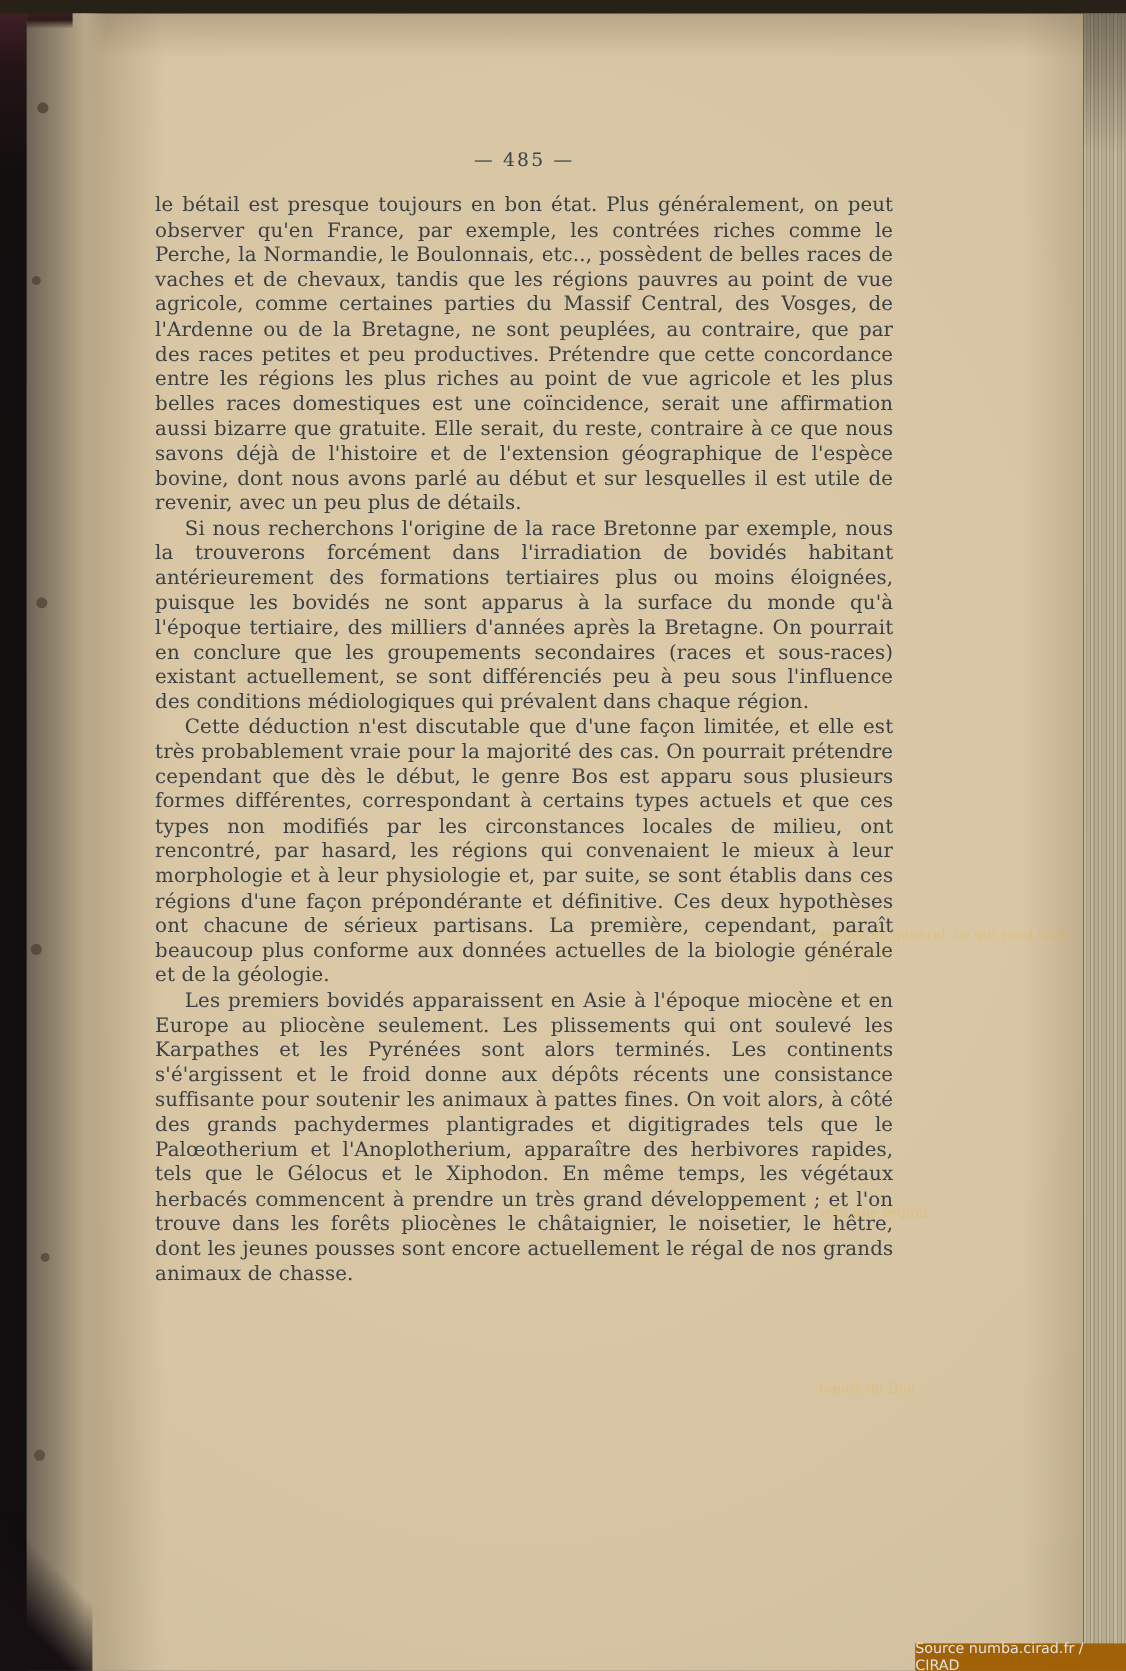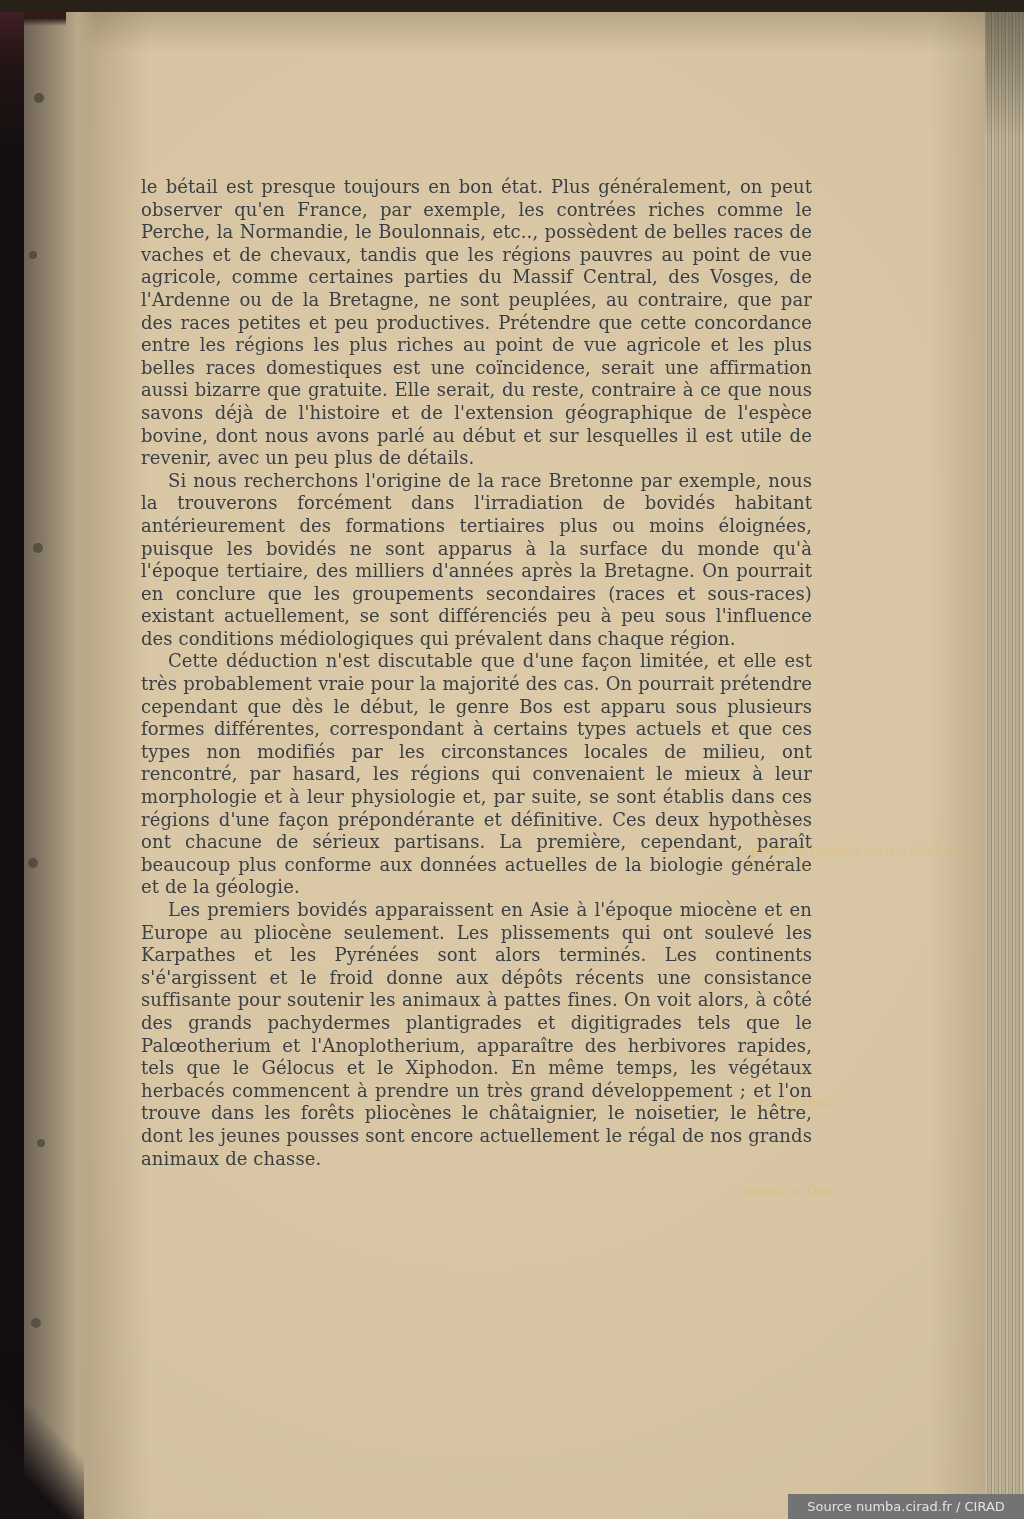--- a/index.html
+++ b/index.html
@@ -82,44 +82,45 @@
   }
   .para { margin: 0; text-indent: 27px; }
   .para:first-child { text-indent: 0; }
   
   .ghost {
     position: absolute; z-index: 5; color: #eab308; opacity: 0.22;
     font-size: 12.5px; line-height: 16px; overflow: hidden;
   }
   .ghost-1 { left: 744px; top: 842px; width: 240px; height: 34px; }
   .ghost-2 { left: 744px; top: 1094px; width: 150px; height: 18px; }
-  .ghost-3 { left: 744px; top: 1184px; width: 150px; height: 18px; }
+  .ghost-3 { left: 744px; top: 1254px; width: 150px; height: 18px; }
   
   .footer-bar {
-    position: absolute; right: 0; bottom: 0; width: 236px; height: 25px;
-    z-index: 6; background: #737373;
+    position: absolute; right: 0; bottom: 0; width: 192px; height: 25px;
+    z-index: 6; background: #a16207;
     display: flex; align-items: center; justify-content: center;
     font-family: "DejaVu Sans", sans-serif; font-size: 13px; color: #e2e2e2;
   }
 </style>
 </head>
 <body>
 
 <div class="scan">
 
   <div class="page"></div>
   <div class="page-edges"></div>
   <div class="gutter"></div>
   <div class="binding"></div>
   <div class="corner-tl"></div>
   <div class="corner-bl"></div>
   <div class="top-shade"></div>
   <div class="specks"></div>
 
   <div class="content">
+    <div class="page-number">— 485 —</div>
 
     <div class="text-block">
       <p class="para">le bétail est presque toujours en bon état. Plus généralement, on peut observer qu'en France, par exemple, les contrées riches comme le Perche, la Normandie, le Boulonnais, etc.., possèdent de belles races de vaches et de chevaux, tandis que les régions pauvres au point de vue agricole, comme certaines parties du Massif Central, des Vosges, de l'Ardenne ou de la Bretagne, ne sont peuplées, au contraire, que par des races petites et peu productives. Prétendre que cette concordance entre les régions les plus riches au point de vue agricole et les plus belles races domestiques est une coïncidence, serait une affirmation aussi bizarre que gratuite. Elle serait, du reste, contraire à ce que nous savons déjà de l'histoire et de l'extension géographique de l'espèce bovine, dont nous avons parlé au début et sur lesquelles il est utile de revenir, avec un peu plus de détails.</p>
       <p class="para">Si nous recherchons l'origine de la race Bretonne par exemple, nous la trouverons forcément dans l'irradiation de bovidés habitant antérieurement des formations tertiaires plus ou moins éloignées, puisque les bovidés ne sont apparus à la surface du monde qu'à l'époque tertiaire, des milliers d'années après la Bretagne. On pourrait en conclure que les groupements secondaires (races et sous-races) existant actuellement, se sont différenciés peu à peu sous l'influence des conditions médiologiques qui prévalent dans chaque région.</p>
       <p class="para">Cette déduction n'est discutable que d'une façon limitée, et elle est très probablement vraie pour la majorité des cas. On pourrait prétendre cependant que dès le début, le genre Bos est apparu sous plusieurs formes différentes, correspondant à certains types actuels et que ces types non modifiés par les circonstances locales de milieu, ont rencontré, par hasard, les régions qui convenaient le mieux à leur morphologie et à leur physiologie et, par suite, se sont établis dans ces régions d'une façon prépondérante et définitive. Ces deux hypothèses ont chacune de sérieux partisans. La première, cependant, paraît beaucoup plus conforme aux données actuelles de la biologie générale et de la géologie.</p>
       <p class="para">Les premiers bovidés apparaissent en Asie à l'époque miocène et en Europe au pliocène seulement. Les plissements qui ont soulevé les Karpathes et les Pyrénées sont alors terminés. Les continents s'é'argissent et le froid donne aux dépôts récents une consistance suffisante pour soutenir les animaux à pattes fines. On voit alors, à côté des grands pachydermes plantigrades et digitigrades tels que le Palœotherium et l'Anoplotherium, apparaître des herbivores rapides, tels que le Gélocus et le Xiphodon. En même temps, les végétaux herbacés commencent à prendre un très grand développement ; et l'on trouve dans les forêts pliocènes le châtaignier, le noisetier, le hêtre, dont les jeunes pousses sont encore actuellement le régal de nos grands animaux de chasse.</p>
     </div>
 
     <div class="ghost ghost-1">spoliés en général, ce qui rend tout diagnostic</div>
     <div class="ghost ghost-2">vers une région</div>

